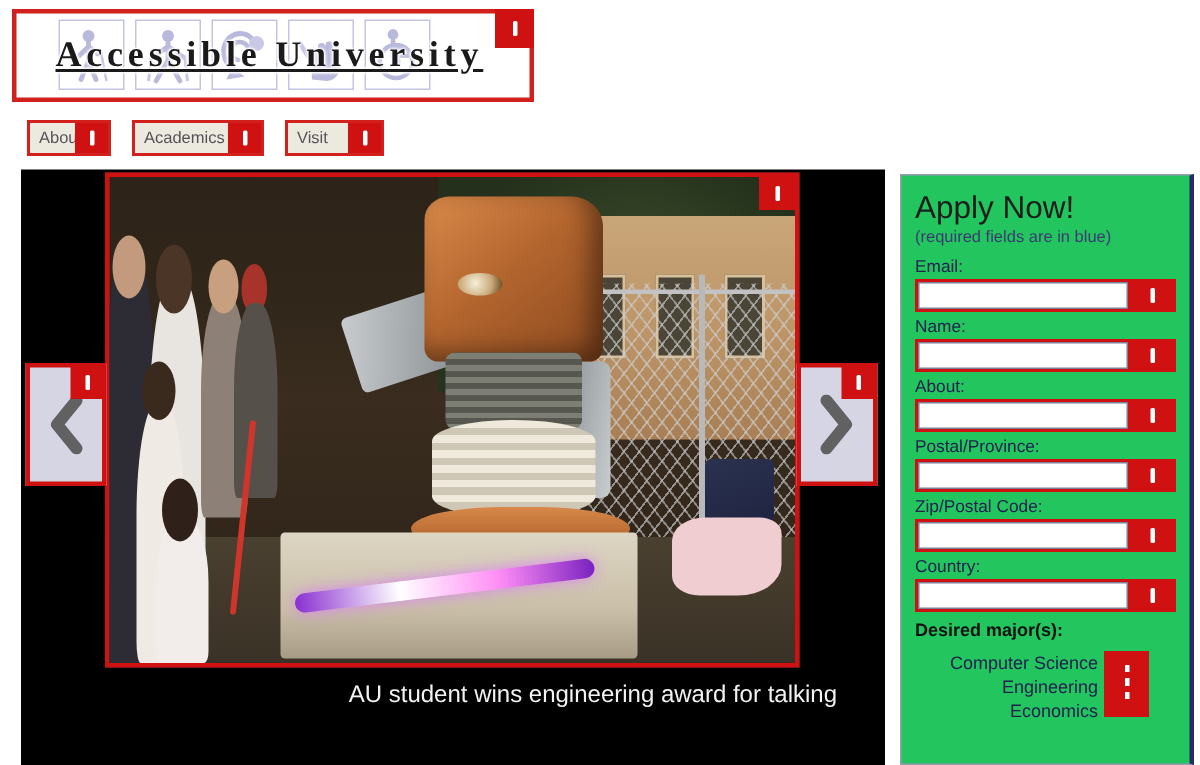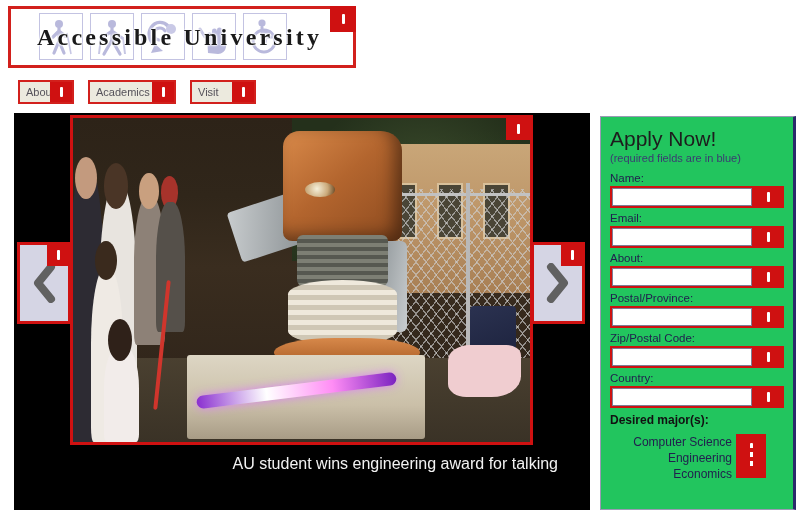--- a/index.html
+++ b/index.html
@@ -58,20 +58,21 @@
   .logo-text {
     position: relative;
     z-index: 3;
     font-family: "Liberation Serif", serif;
     font-size: 24px;
     font-weight: bold;
     color: #1a1a1a;
     letter-spacing: 3.2px;
     white-space: nowrap;
     text-shadow: 0 0 2px #fff, 0 0 3px #fff, 1px 0 2px #fff, -1px 0 2px #fff;
+    text-decoration: underline;
   }
 
   
   .navbar {
     position: absolute;
     left: 18px;
     top: 80px;
     display: flex;
     gap: 14px;
   }
@@ -547,29 +548,29 @@
     <div class="caption">
       <div>AU student wins engineering award for talking</div>
     </div>
   </div>
 
   <aside class="sidebar">
     <h2 class="apply-title">Apply Now!</h2>
     <div class="apply-sub">(required fields are in blue)</div>
 
     <div>
-      <div class="field-label">Name:</div>
+      <div class="field-label">Email:</div>
       <div class="field-row">
         <input type="text" placeholder="" style="">
         <span class="badge badge-field"></span>
       </div>
     </div>
 
     <div>
-      <div class="field-label">Email:</div>
+      <div class="field-label">Name:</div>
       <div class="field-row">
         <input type="text" placeholder="" style="">
         <span class="badge badge-field"></span>
       </div>
     </div>
 
     <div>
       <div class="field-label">About:</div>
       <div class="field-row">
         <input type="text" placeholder="" style="">

